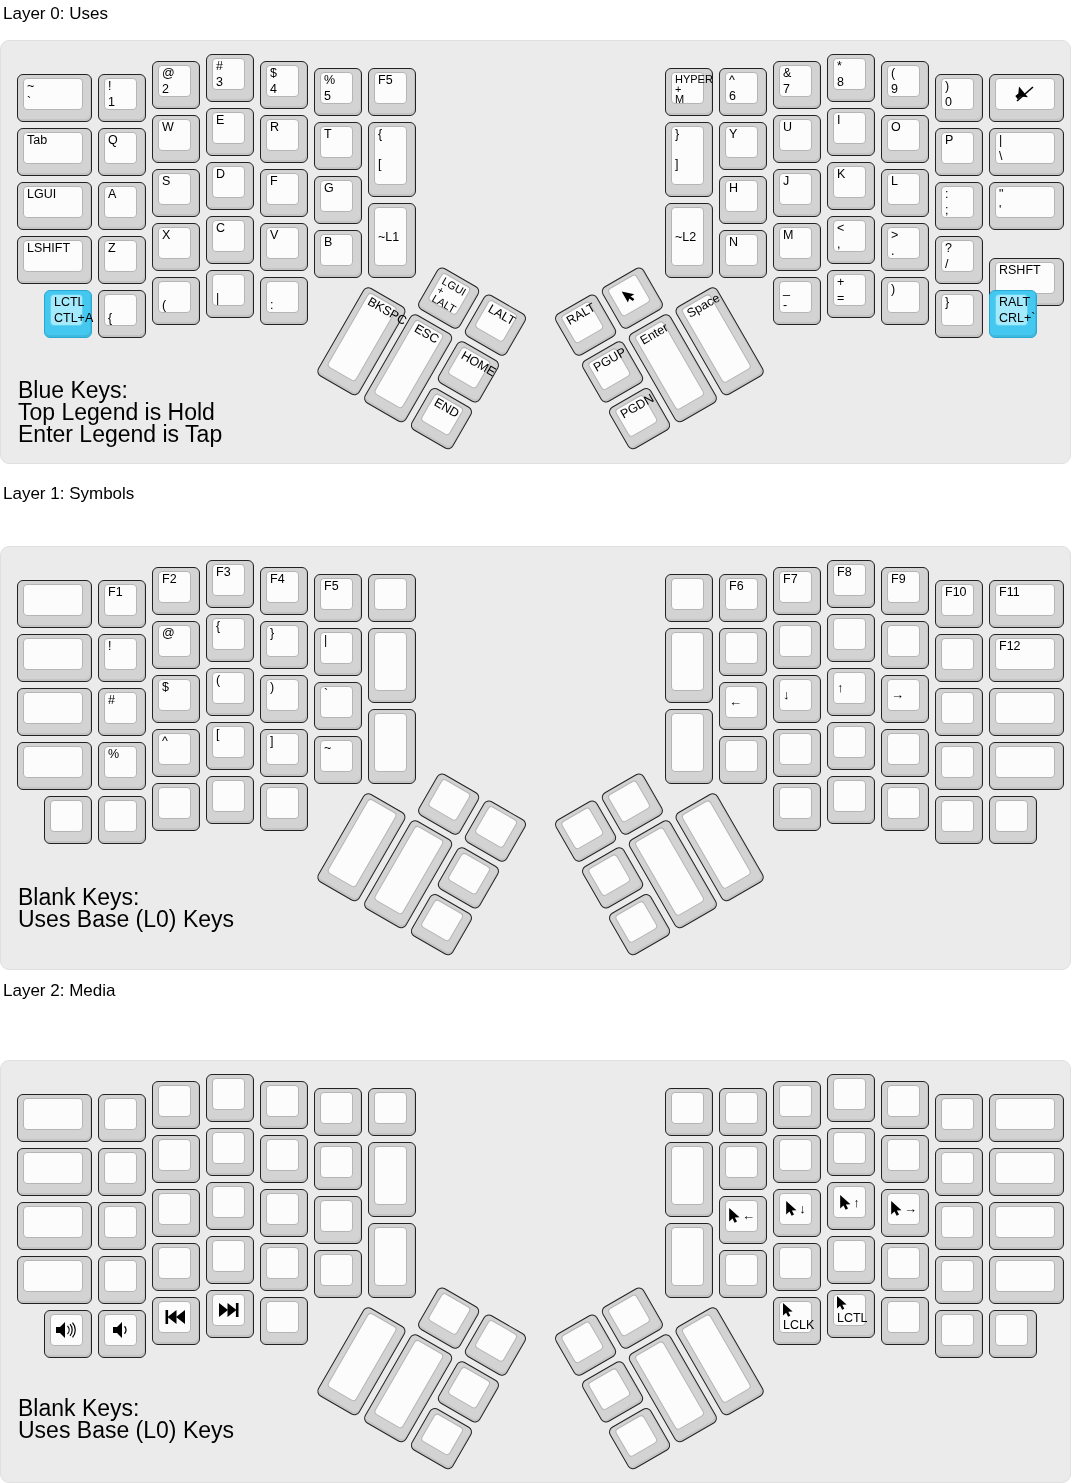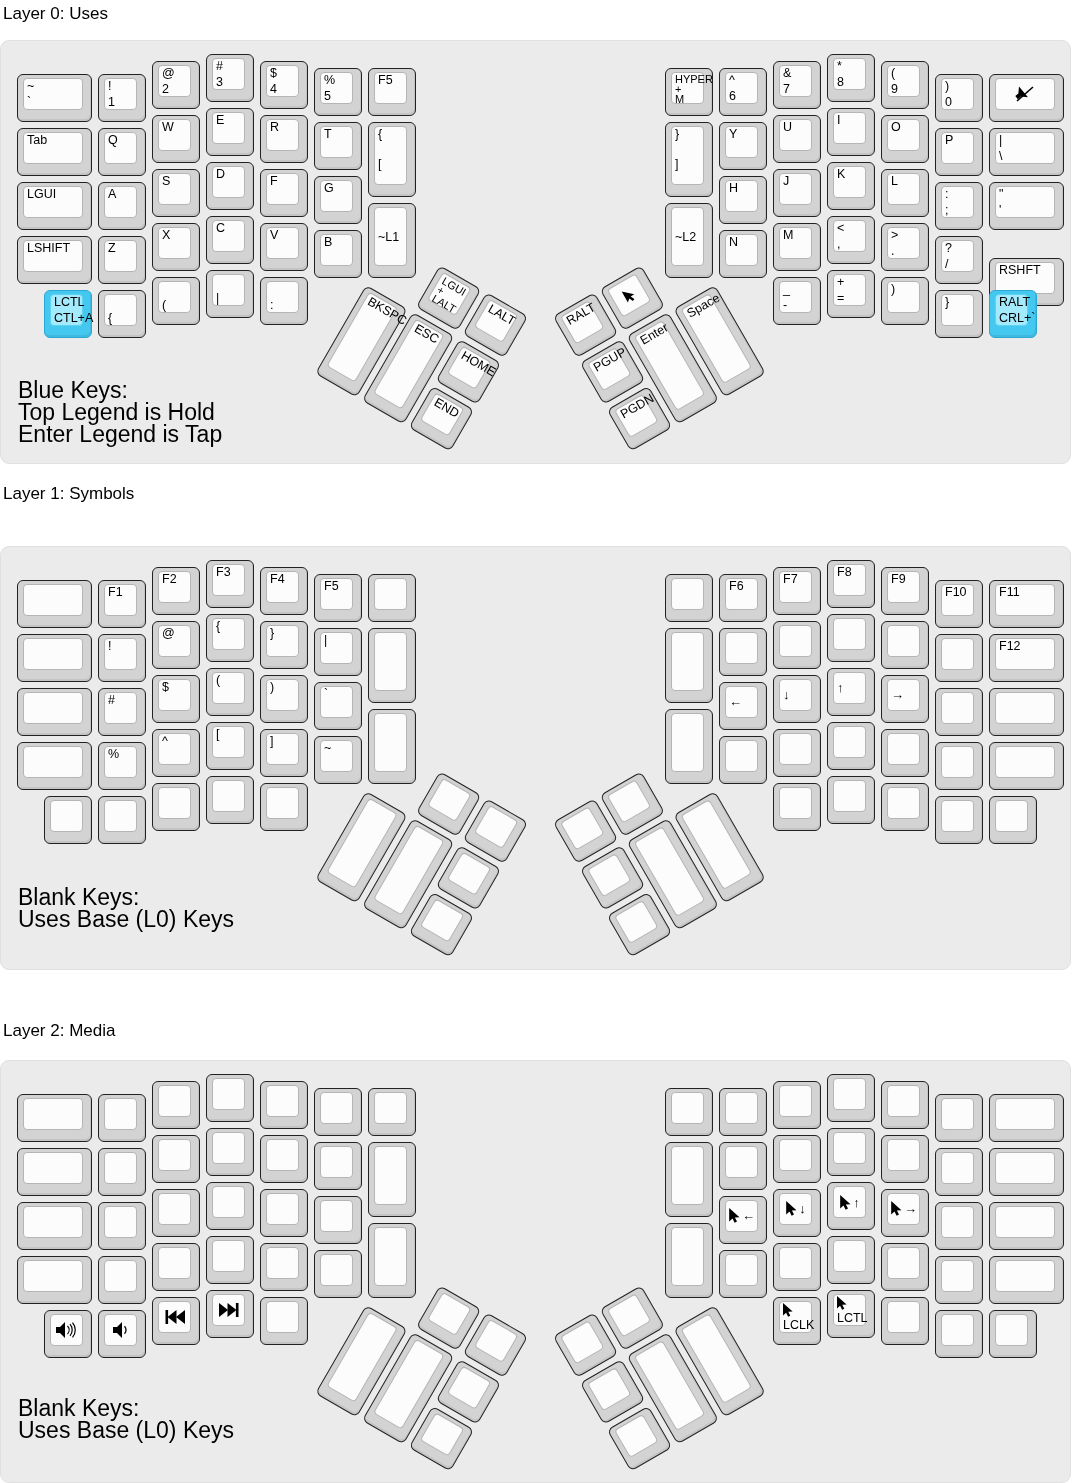--- a/index.html
+++ b/index.html
@@ -764,21 +764,21 @@
           <div class="cap"></div>
         </div>
       </div>
     </div>
   <div class="note" style="top:339px">
       <div>Blank Keys:</div>
       <div>Uses Base (L0) Keys</div>
     </div>
 </div>
 
-<div class="layer-title" style="top:1021px">Layer 2: Media</div>
+<div class="layer-title" style="top:981px">Layer 2: Media</div>
 <div class="panel" style="top:1060px;height:423px">
   <div class="kb">
       <div class="key" style="left: 3px; top: 23.25px; width: 75px; height: 48px;">
         <div class="cap"></div>
       </div>
       <div class="key" style="left: 84px; top: 23.25px; width: 48px; height: 48px;">
         <div class="cap"></div>
       </div>
       <div class="key" style="left: 138px; top: 9.75px; width: 48px; height: 48px;">
         <div class="cap"></div>

